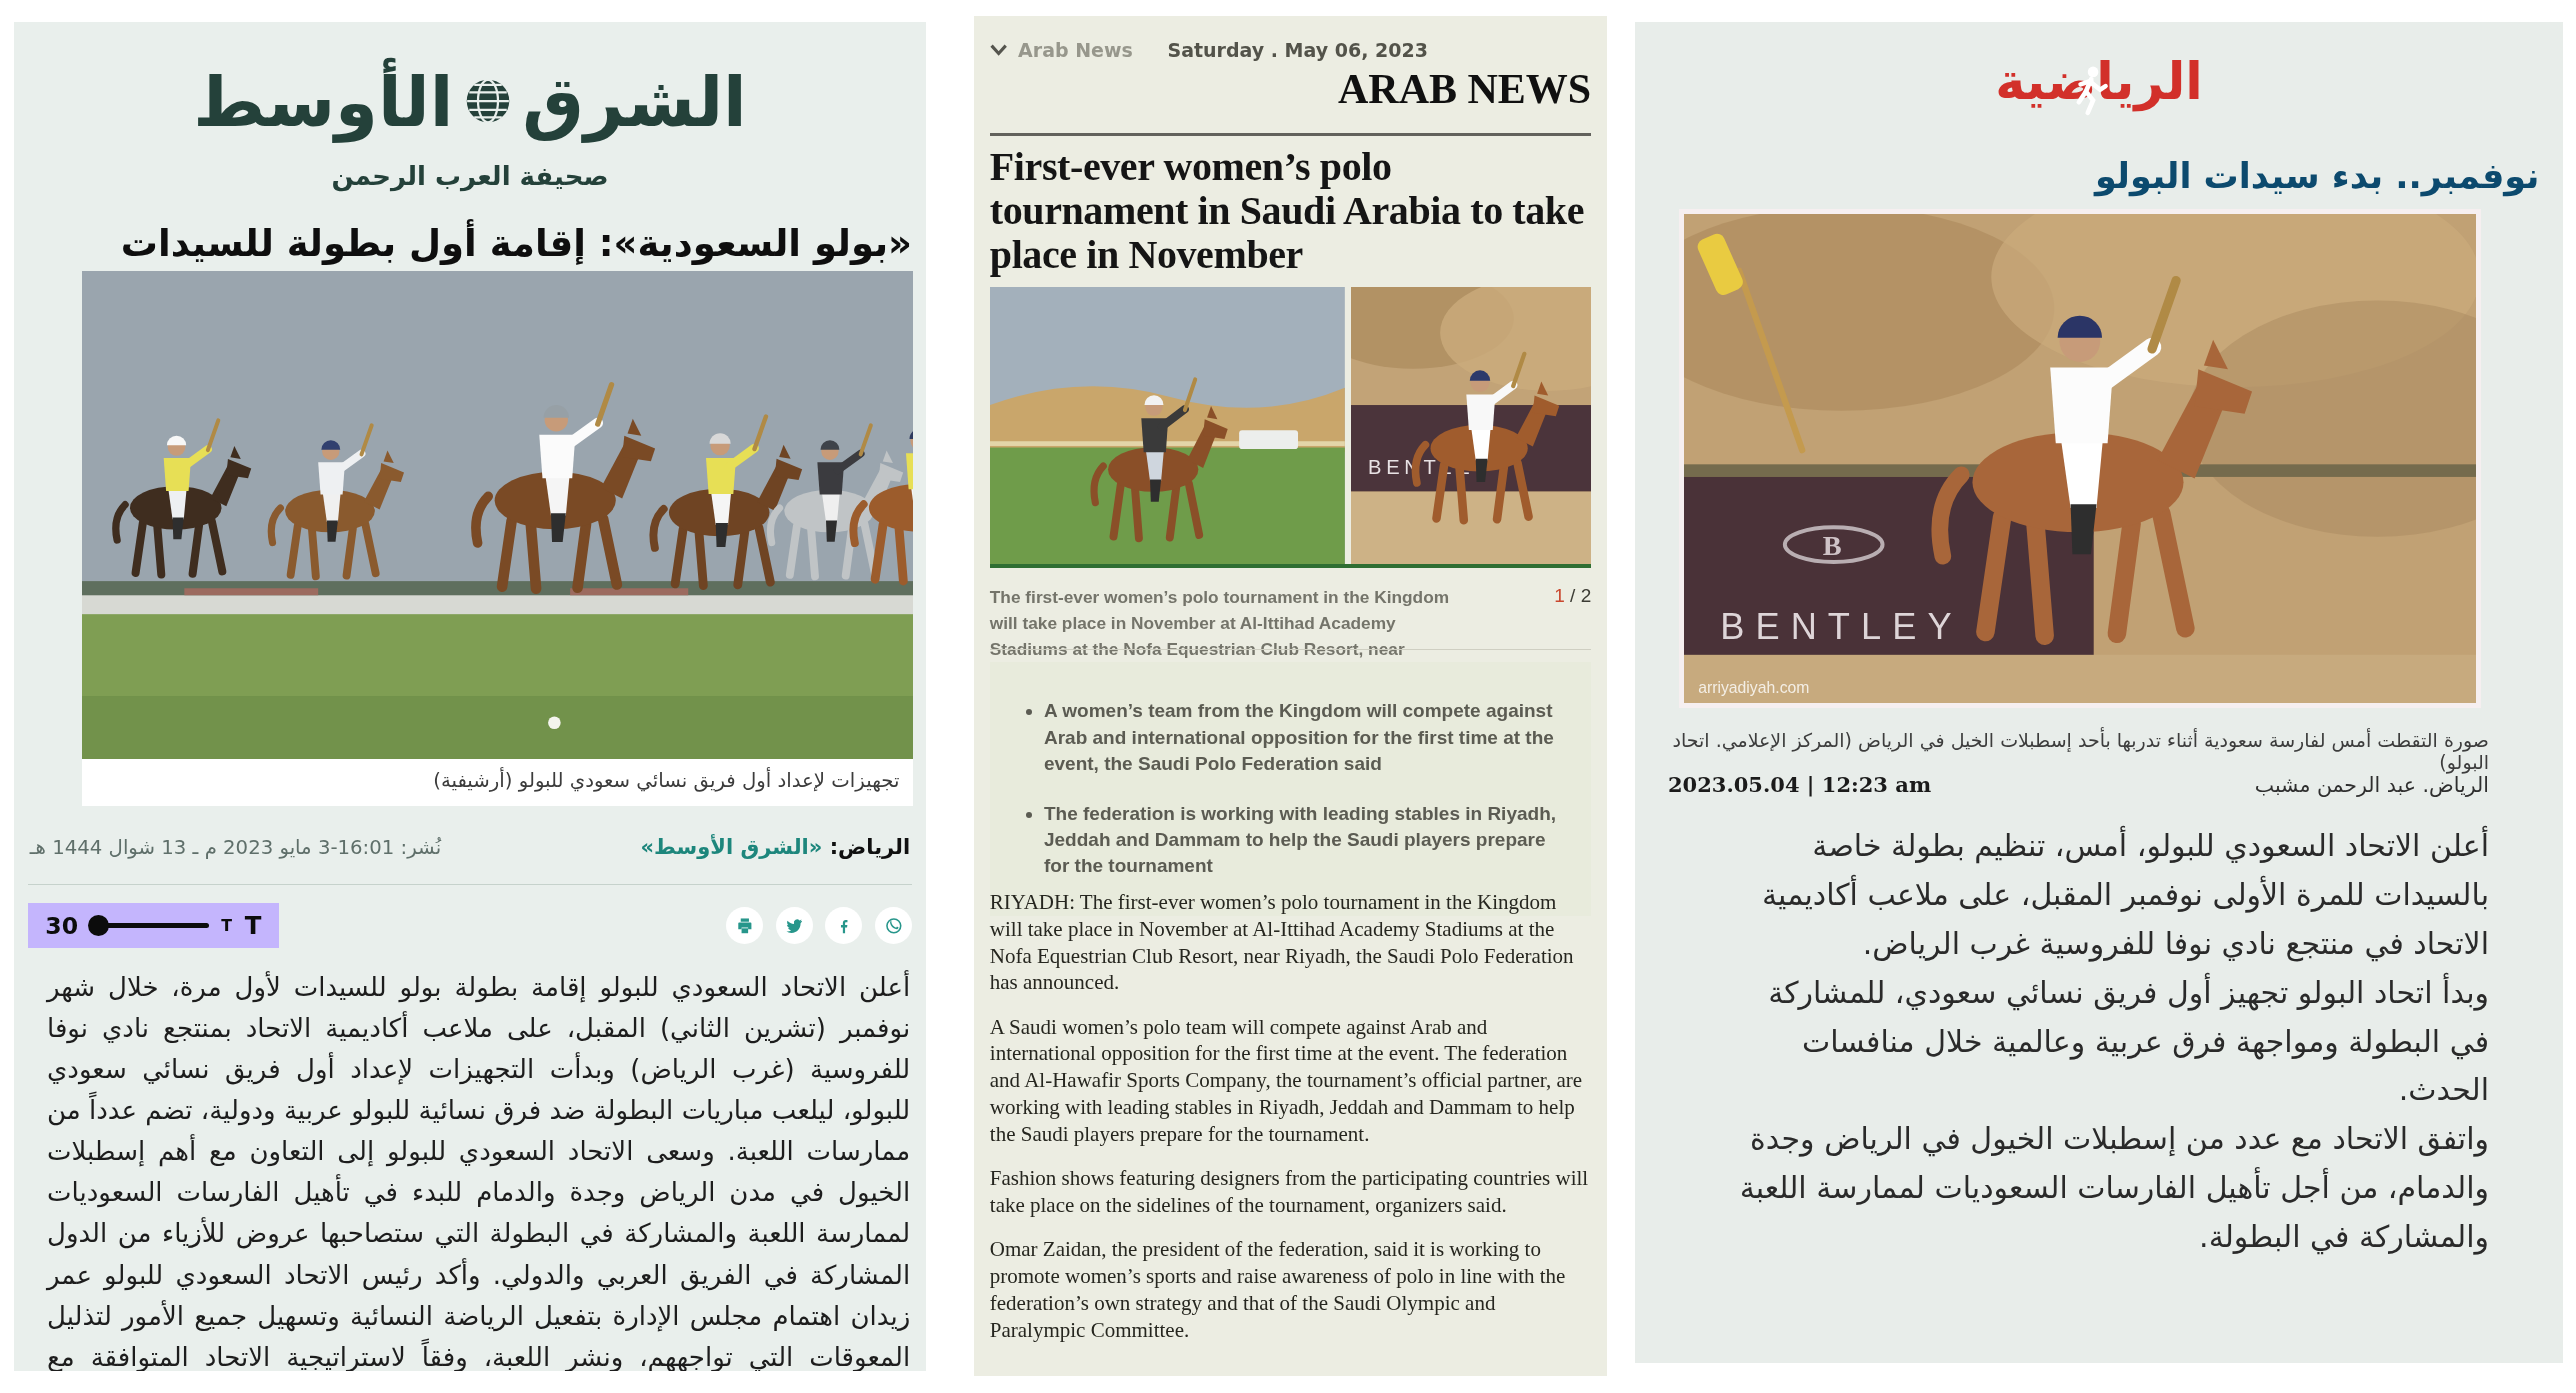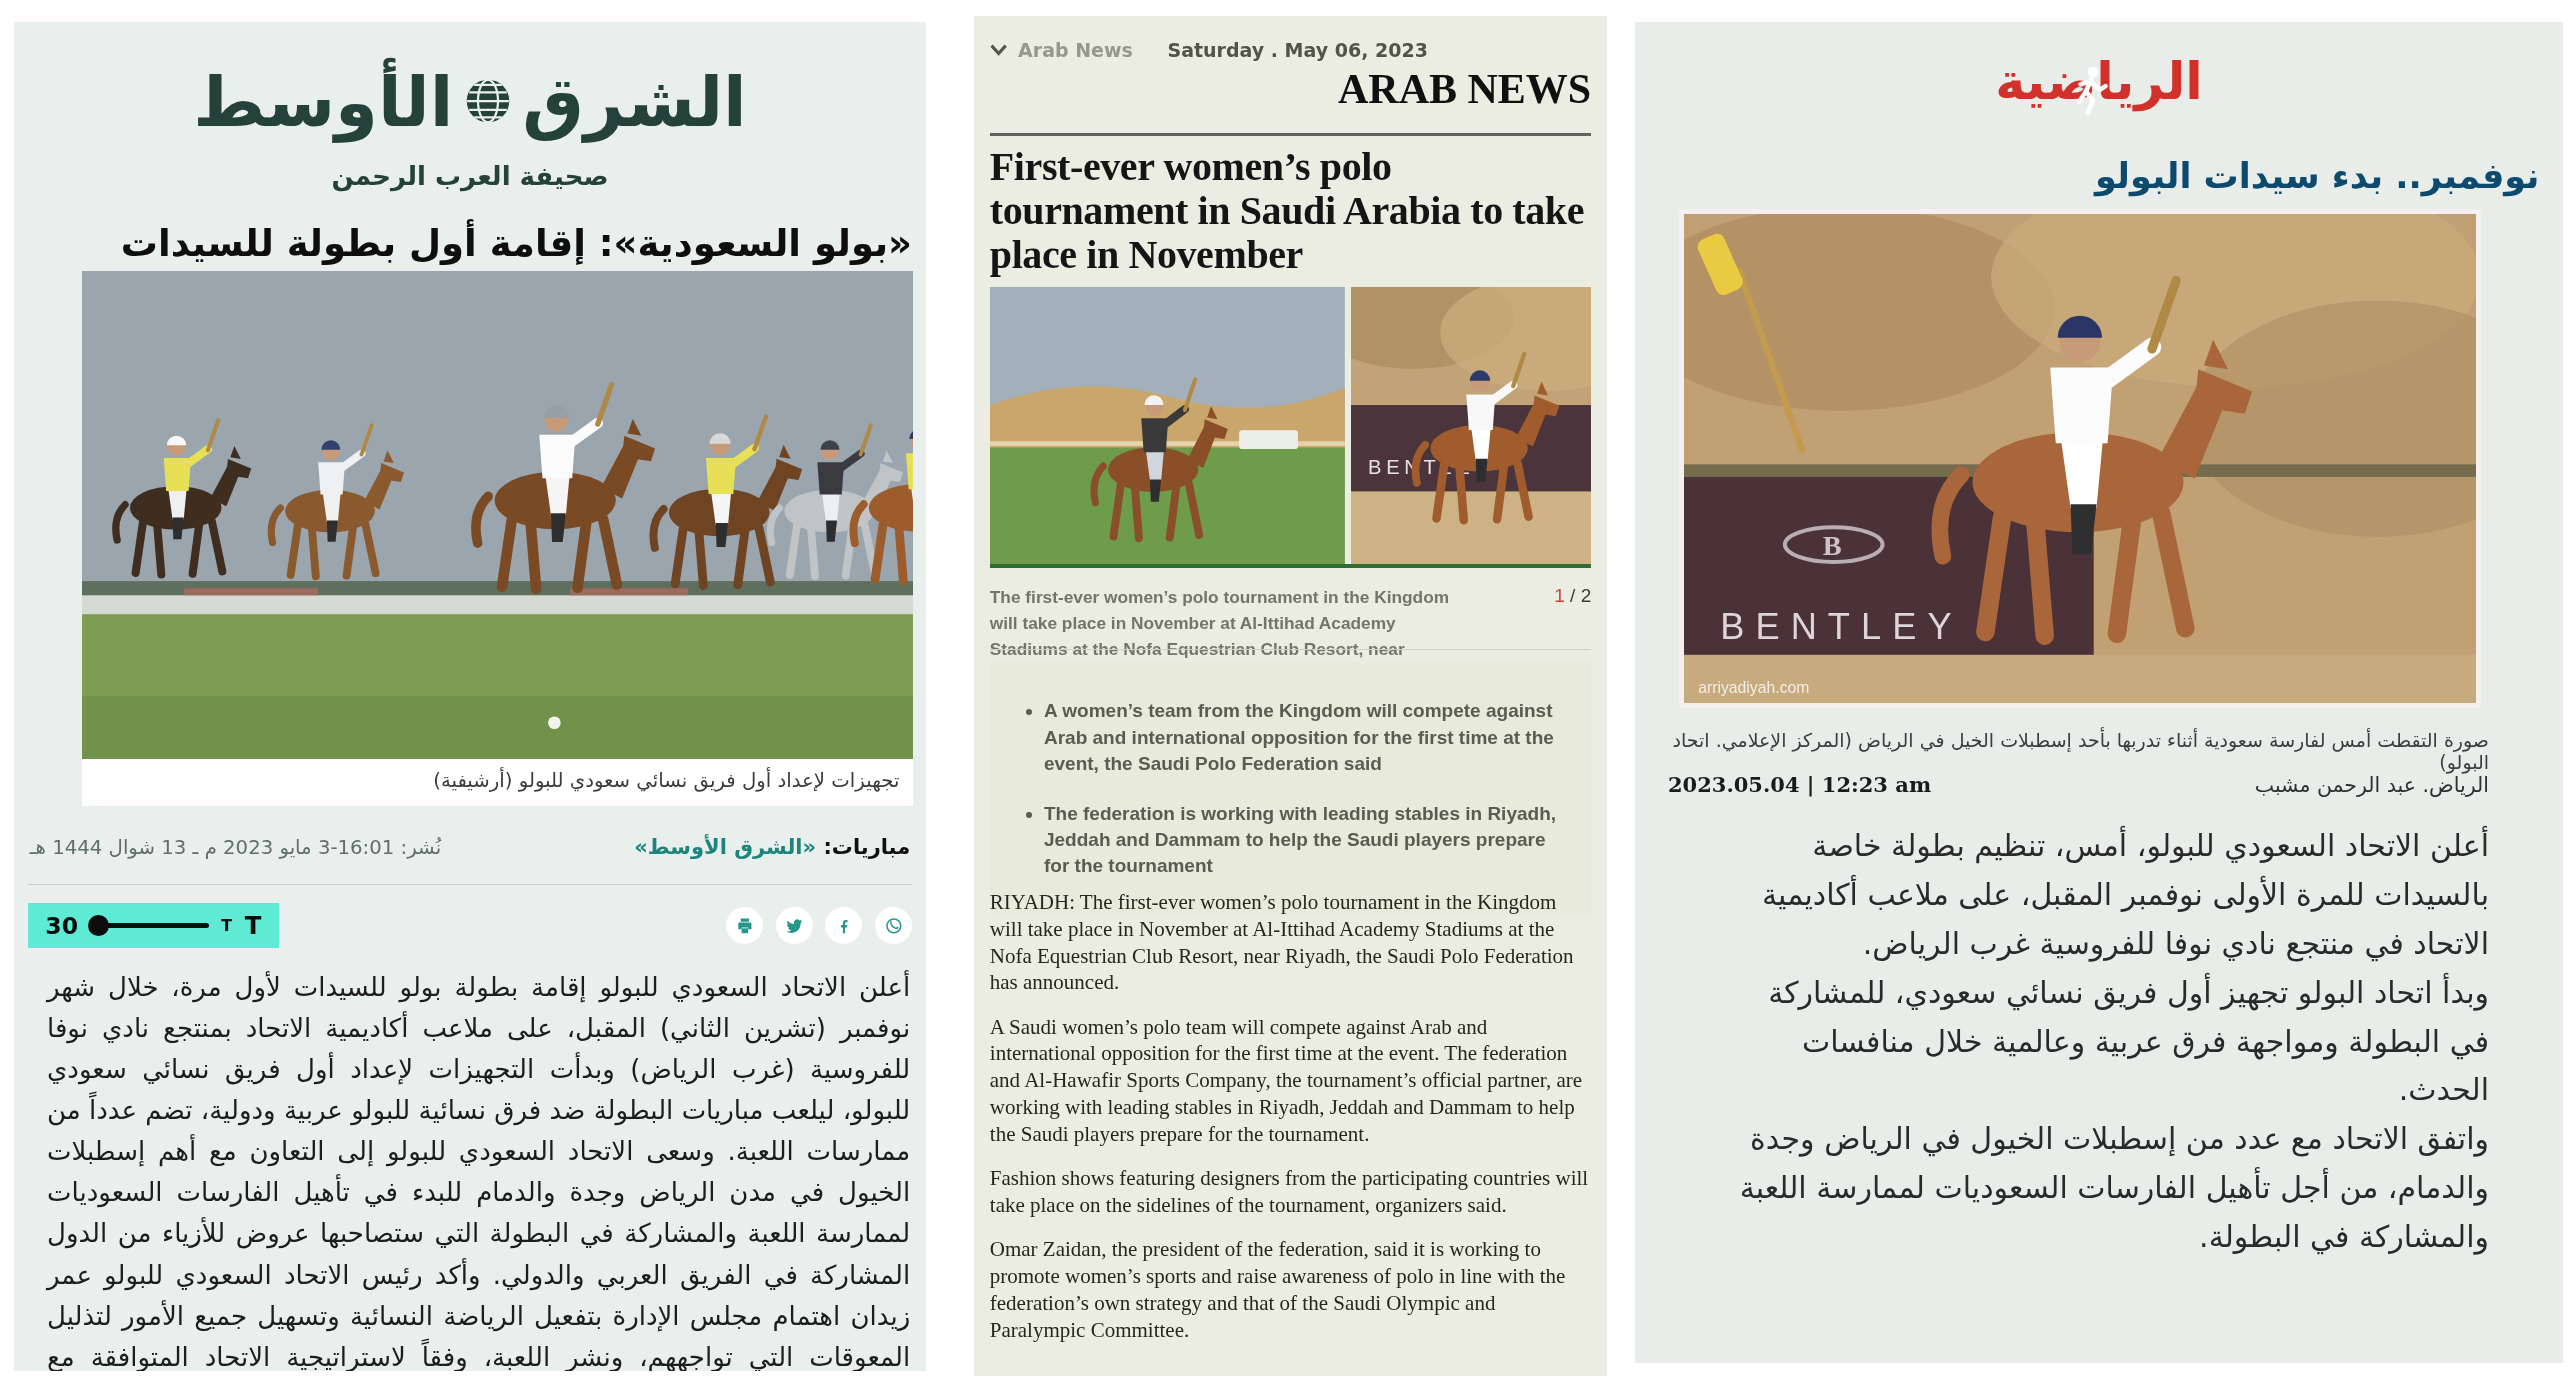--- a/index.html
+++ b/index.html
@@ -19,21 +19,21 @@
   .l-photobox svg{display:block;width:100%;height:488px;}
   .l-caption{padding:9.5px 14px 14px;direction:rtl;text-align:right;font-size:19.7px;color:#3c3c3c;}
   .l-byline-row{position:absolute;top:813px;left:15.8px;right:15.8px;display:flex;
                 justify-content:space-between;align-items:center;direction:rtl;}
   .l-byline{font-size:21px;font-weight:700;color:#101010;}
   .l-byline .src{color:#1d867c;}
   .l-published{font-size:19.7px;color:#5f6f6a;direction:rtl;}
   .l-divider{position:absolute;top:862px;left:14px;right:14px;border-top:1.6px solid #c6d2cc;}
   .l-controls{position:absolute;top:876px;left:14px;right:14px;height:55px;display:flex;
               justify-content:space-between;align-items:center;direction:ltr;}
-  .l-sizer{display:flex;align-items:center;gap:12.6px;background:#5eead4;padding:7.9px 17.3px;}
+  .l-sizer{display:flex;align-items:center;gap:12.6px;background:#c4b5fd;padding:7.9px 17.3px;}
   .l-sizer .val{font-size:23.6px;font-weight:700;color:#0c0c0c;}
   .l-track{position:relative;width:118px;height:5.5px;background:#0c0c0c;border-radius:3.2px;}
   .l-knob{position:absolute;left:-3.2px;top:-7.9px;width:21px;height:21px;border-radius:50%;background:#0c0c0c;}
   .l-t-sm{font-size:15.8px;font-weight:700;color:#0c0c0c;}
   .l-t-lg{font-size:24.4px;font-weight:700;color:#0c0c0c;}
   .l-share{display:flex;gap:12.6px;}
   .icon-btn{width:37px;height:37px;border-radius:50%;background:#ffffff;display:flex;
             align-items:center;justify-content:center;color:#27968b;}
   .icon-btn svg{width:19.7px;height:19.7px;fill:currentColor;}
   .l-body{position:absolute;top:945px;left:33px;right:15.8px;direction:rtl;text-align:justify;
@@ -147,21 +147,21 @@
         <use href="#hr" transform="translate(462,158) scale(1.35)" style="--horse:#7a4a25;--shirt:#fbfbfb;--helmet:#97a0a6;--pants:#f5f5f5"></use>
         <use href="#hr" transform="translate(694,196) scale(1.12)" style="--horse:#6f4423;--shirt:#e7df55;--helmet:#d8d8d8;--pants:#f5f5f5"></use>
         <use href="#hr" transform="translate(846,206) scale(1.0)" style="--horse:#c0c4c6;--shirt:#3b3b3f;--helmet:#3e434a;--pants:#efefef"></use>
         <use href="#hr" transform="translate(948,190) scale(1.12)" style="--horse:#9c5c2c;--shirt:#e7df55;--helmet:#2e3a5e;--pants:#f5f5f5"></use>
       </svg>
       <figcaption class="l-caption">تجهيزات لإعداد أول فريق نسائي سعودي للبولو (أرشيفية)</figcaption>
     </figure>
 
     <div class="l-byline-row">
       <div class="l-byline">
-        <span>مباريات:</span>
+        <span>الرياض:</span>
         <span class="src">«الشرق الأوسط»</span>
       </div>
       <div class="l-published">نُشر: 16:01-3 مايو 2023 م ـ 13 شوال 1444 هـ</div>
     </div>
     <div class="l-divider"></div>
 
     <div class="l-controls">
       <div class="l-sizer">
         <span class="val">30</span>
         <span class="l-track">

